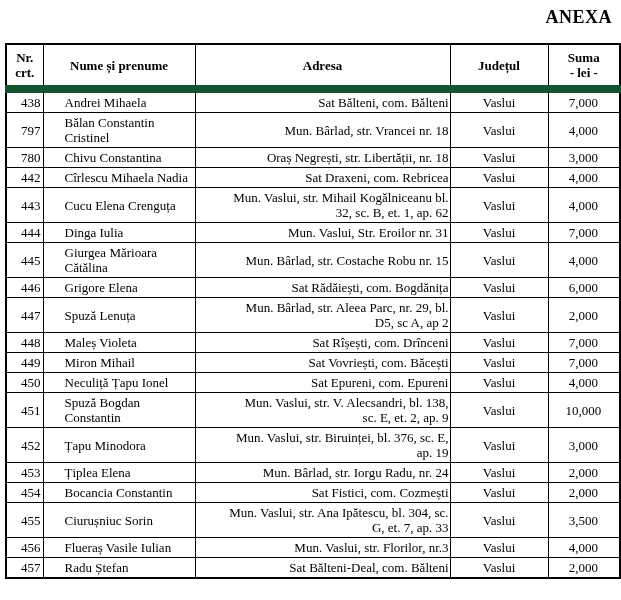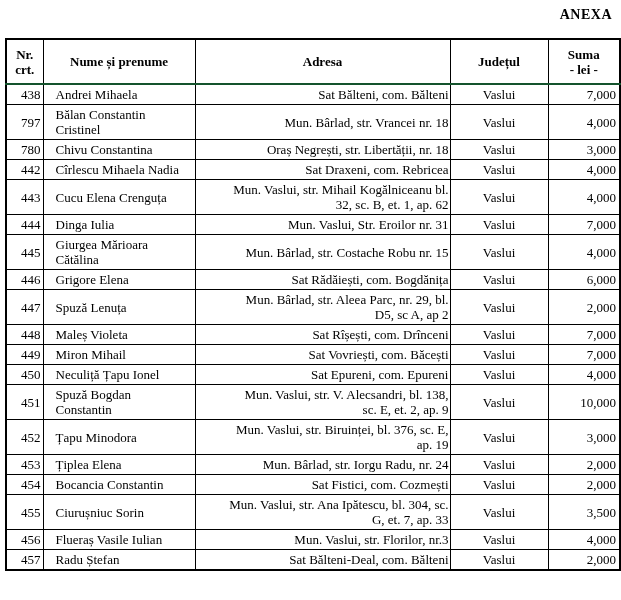--- a/index.html
+++ b/index.html
@@ -8,21 +8,21 @@
     width: 621px; height: 600px;
     overflow: hidden;
     background: #ffffff;
     font-family: "Liberation Serif", "DejaVu Serif", serif;
     color: #000000;
   }
   .annex {
     text-align: right;
     padding: 7px 9px 0 0;
     font-weight: bold;
-    font-size: 14px;
+    font-size: 18px;
     letter-spacing: 0.5px;
   }
   table.doc-table {
     border-collapse: collapse;
     margin: 15px 0 0 5px;
     table-layout: fixed;
     width: 614px;
     border: 2px solid #000;
   }
   .doc-table th, .doc-table td {
@@ -30,33 +30,33 @@
     font-size: 13px;
     line-height: 15px;
     vertical-align: middle;
     overflow: hidden;
   }
   .doc-table thead th {
     font-weight: bold;
     text-align: center;
     height: 45px;
     padding: 0 2px;
-    border-bottom: 2px solid #14532d;
+    border-bottom: 8px solid #14532d;
   }
   .col-nr    { width: 37px;  }
   .col-name  { width: 152px; }
   .col-addr  { width: 255px; }
   .col-cty   { width: 98px;  }
   .col-sum   { width: 72px;  }
   .doc-table td { padding: 2px 2px; }
   td.cell-nr   { text-align: right; margin-left: 23px; }
-  td.cell-name { text-align: left; padding-left: 12px; padding-right: 2px; white-space: pre-line; }
+  td.cell-name { text-align: left; padding-left: 21px; padding-right: 2px; white-space: pre-line; }
   td.cell-addr { text-align: right; padding-left: 4px; padding-right: 1px; white-space: pre-line; }
   td.cell-cty  { text-align: center; }
-  td.cell-sum  { text-align: right; padding-right: 3px; }
+  td.cell-sum  { text-align: center; padding-right: 3px; }
   .hdr-two-line span { display: block; }
 </style>
 </head>
 <body>
 
 <div class="annex">ANEXA</div>
 
 <table class="doc-table">
   <colgroup>
     <col class="col-nr">

